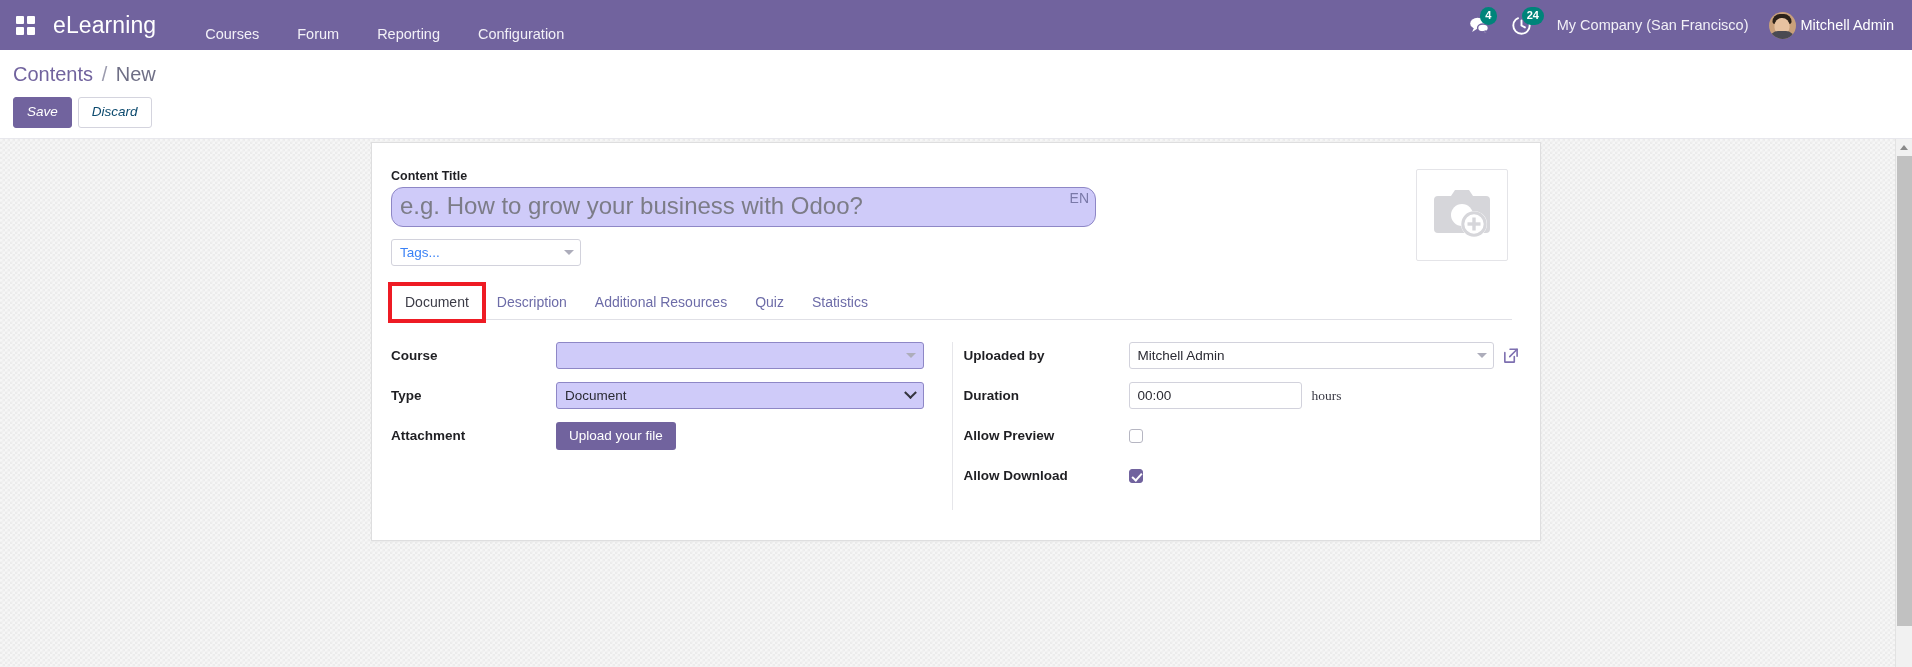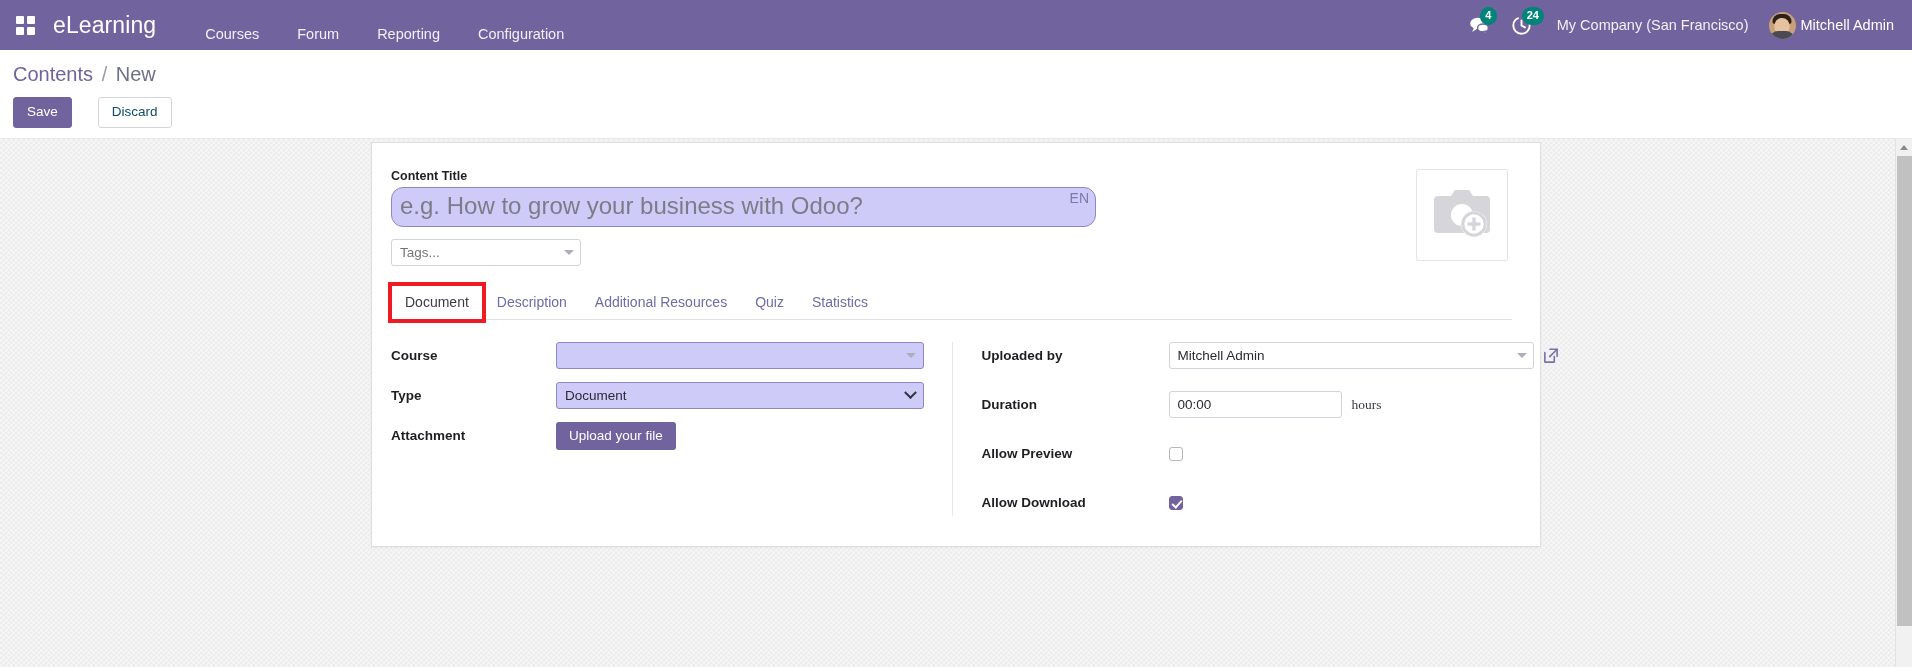--- a/index.html
+++ b/index.html
@@ -137,21 +137,21 @@
   .breadcrumb {
     font-size: 20px;
     color: #8f8fa3;
     margin-bottom: 13px;
     line-height: 1;
     white-space: nowrap;
   }
   .breadcrumb .crumb-link { color: #71639e; cursor: pointer; }
   .breadcrumb .crumb-sep { color: #9b9bae; margin: 0 3px; }
   .breadcrumb .crumb-current { color: #6f6f86; }
-  .btn-row { display: flex; gap: 26px; }
+  .btn-row { display: flex; gap: 6px; font-style: italic; }
   .btn {
     font-size: 13.5px;
     padding: 5px 13px 6px 13px;
     border-radius: 3px;
     cursor: pointer;
     line-height: 1.35;
     border: 1px solid transparent;
   }
   .btn-primary { background: #71639e; color: #ffffff; border-color: #71639e; }
   .btn-secondary { background: #ffffff; color: #0c4a6e; border-color: #d4d4de; }
@@ -215,21 +215,21 @@
     width: 190px;
     height: 27px;
     border: 1px solid #d2d2dc;
     border-radius: 3px;
     background: #ffffff;
     display: flex;
     align-items: center;
     padding: 0 6px 0 8px;
     cursor: pointer;
   }
-  .tags-placeholder { font-size: 13.5px; color: #737373; flex: 1 1 auto; }
+  .tags-placeholder { font-size: 13.5px; color: #3b82f6; flex: 1 1 auto; }
   .caret-down {
     width: 0; height: 0;
     border-left: 5px solid transparent;
     border-right: 5px solid transparent;
     border-top: 5px solid #adadbb;
   }
 
   
   .image-upload {
     width: 92px; height: 92px;
@@ -280,21 +280,21 @@
     min-height: 190px;
   }
   .form-col {
     width: 50%;
     padding-right: 28px;
     display: grid;
     grid-template-columns: 165px 1fr;
     align-content: start;
     row-gap: 13px;
   }
-  .form-col.right { border-left: 1px solid #e6e6ea; padding-left: 29px; gap: 22px; }
+  .form-col.right { border-left: 1px solid #e6e6ea; padding-left: 11px; }
   .flabel {
     font-size: 13.5px;
     font-weight: bold;
     color: #1f1f23;
     line-height: 27px;
     white-space: nowrap;
   }
   .fvalue { display: flex; align-items: center; }
 
   .many2one {

